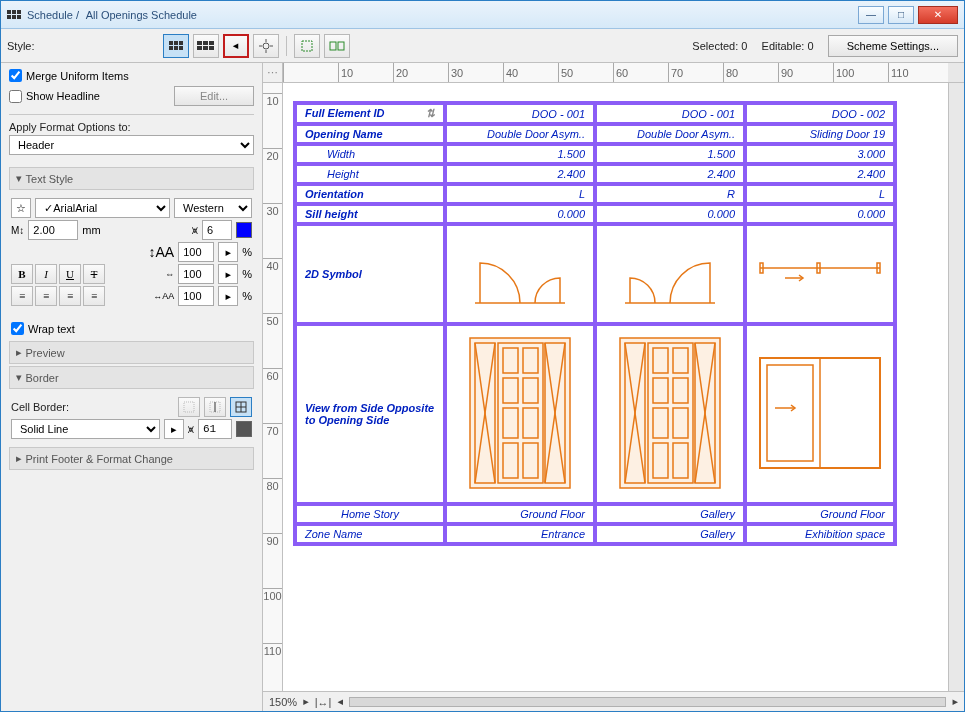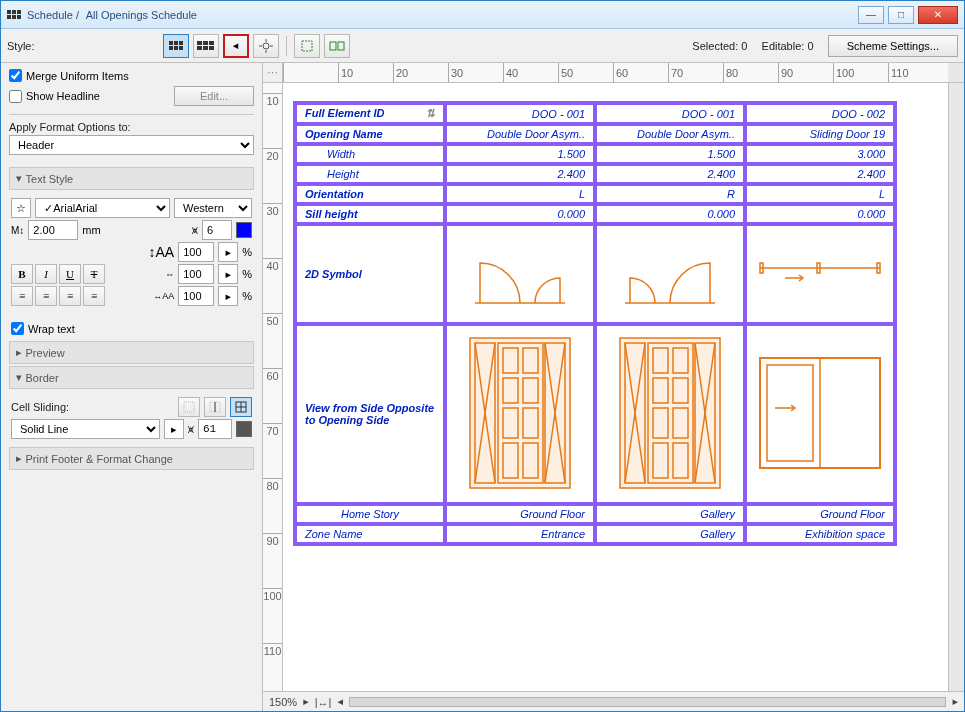--- a/index.html
+++ b/index.html
@@ -219,21 +219,21 @@
         <span>▸</span>
         <span>Preview</span>
       </div>
 
       <div class="panel-head">
         <span>▾</span>
         <span>Border</span>
       </div>
       <div class="panel-body">
         <div class="row">
-          <span class="label">Cell Sliding:</span>
+          <span class="label">Cell Border:</span>
           <span style="flex:1"></span>
           <div class="fmt-btn">
               <svg width="12" height="12">
                 <rect x="1" y="1" width="10" height="10" fill="none" stroke="#bbb" stroke-dasharray="1 1"></rect>
               </svg>
             </div>
           <div class="fmt-btn">
               <svg width="12" height="12">
                 <rect x="1" y="1" width="10" height="10" fill="none" stroke="#bbb" stroke-dasharray="1 1"></rect>
                 <line x1="6" y1="1" x2="6" y2="11" stroke="#333"></line>

